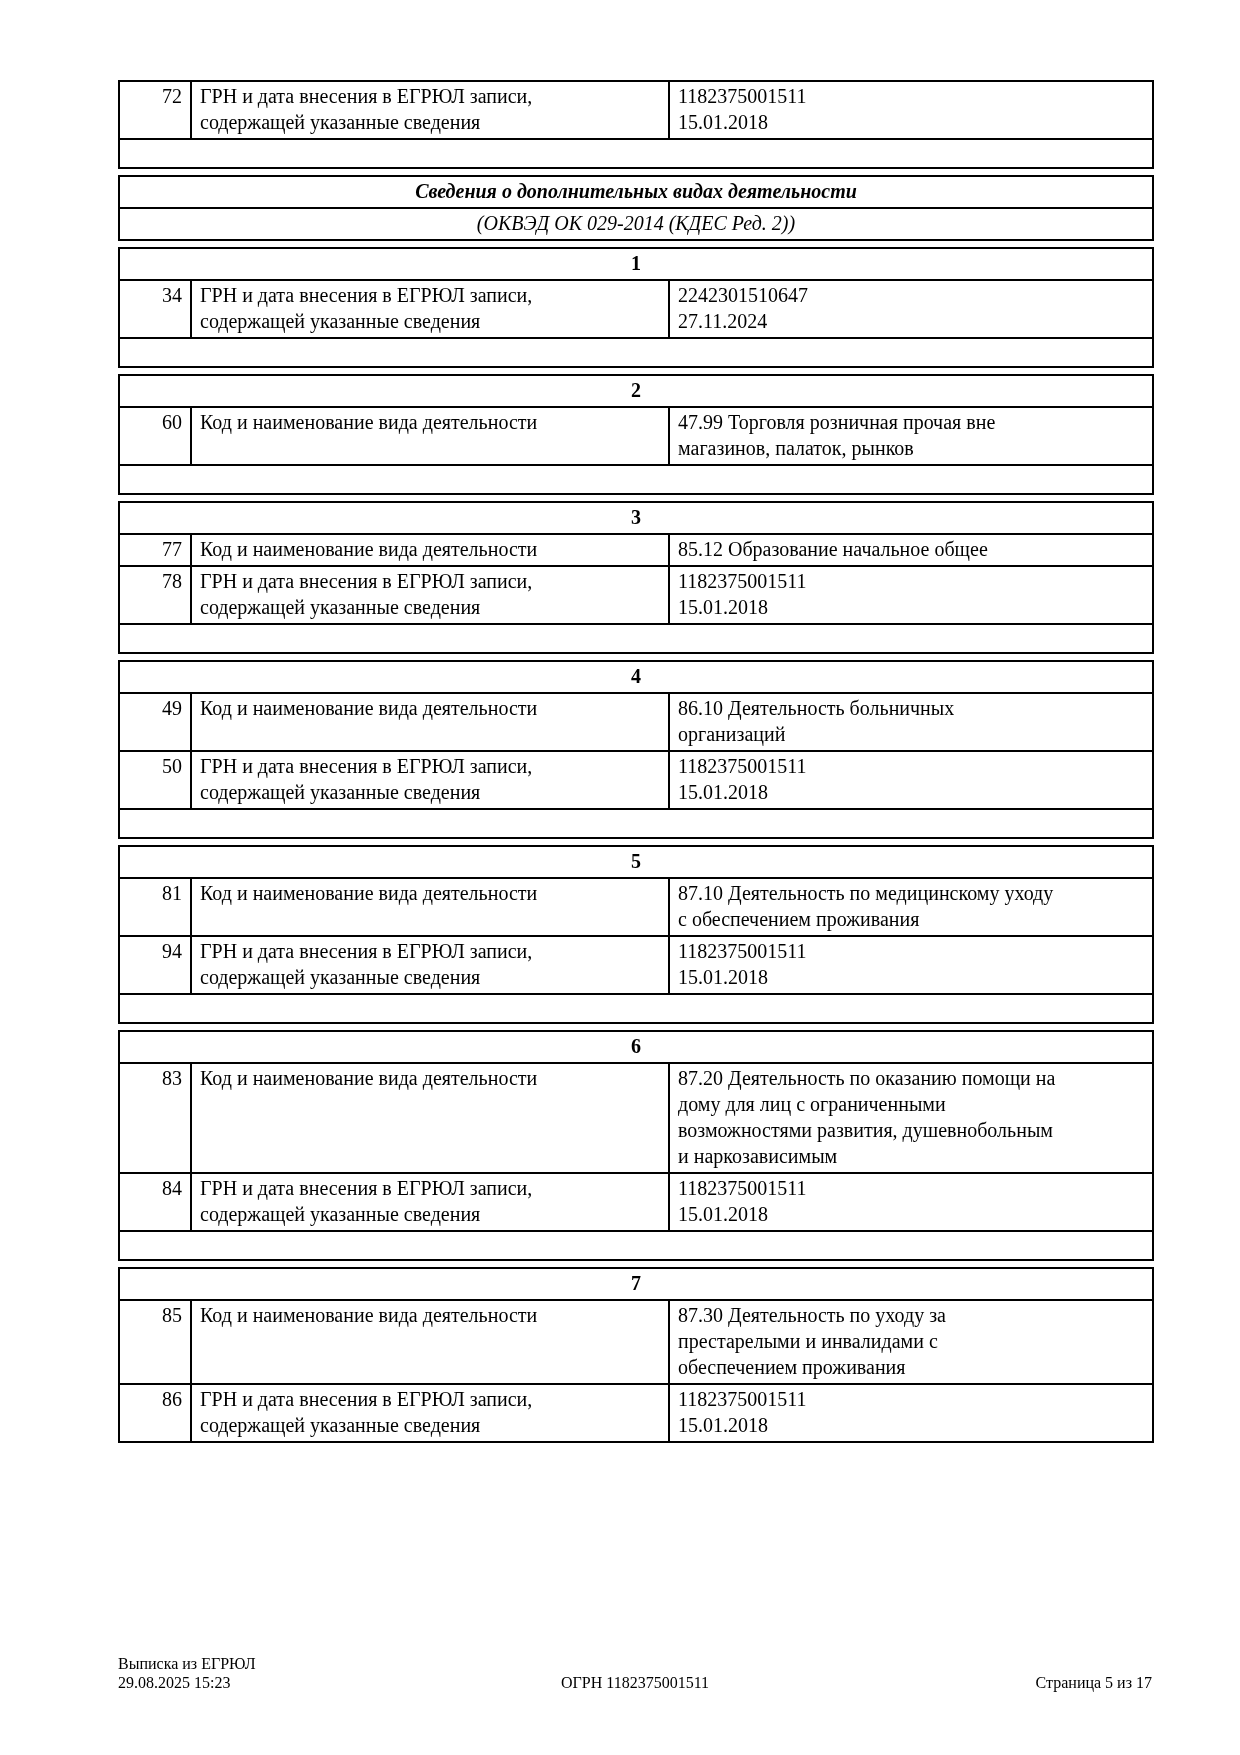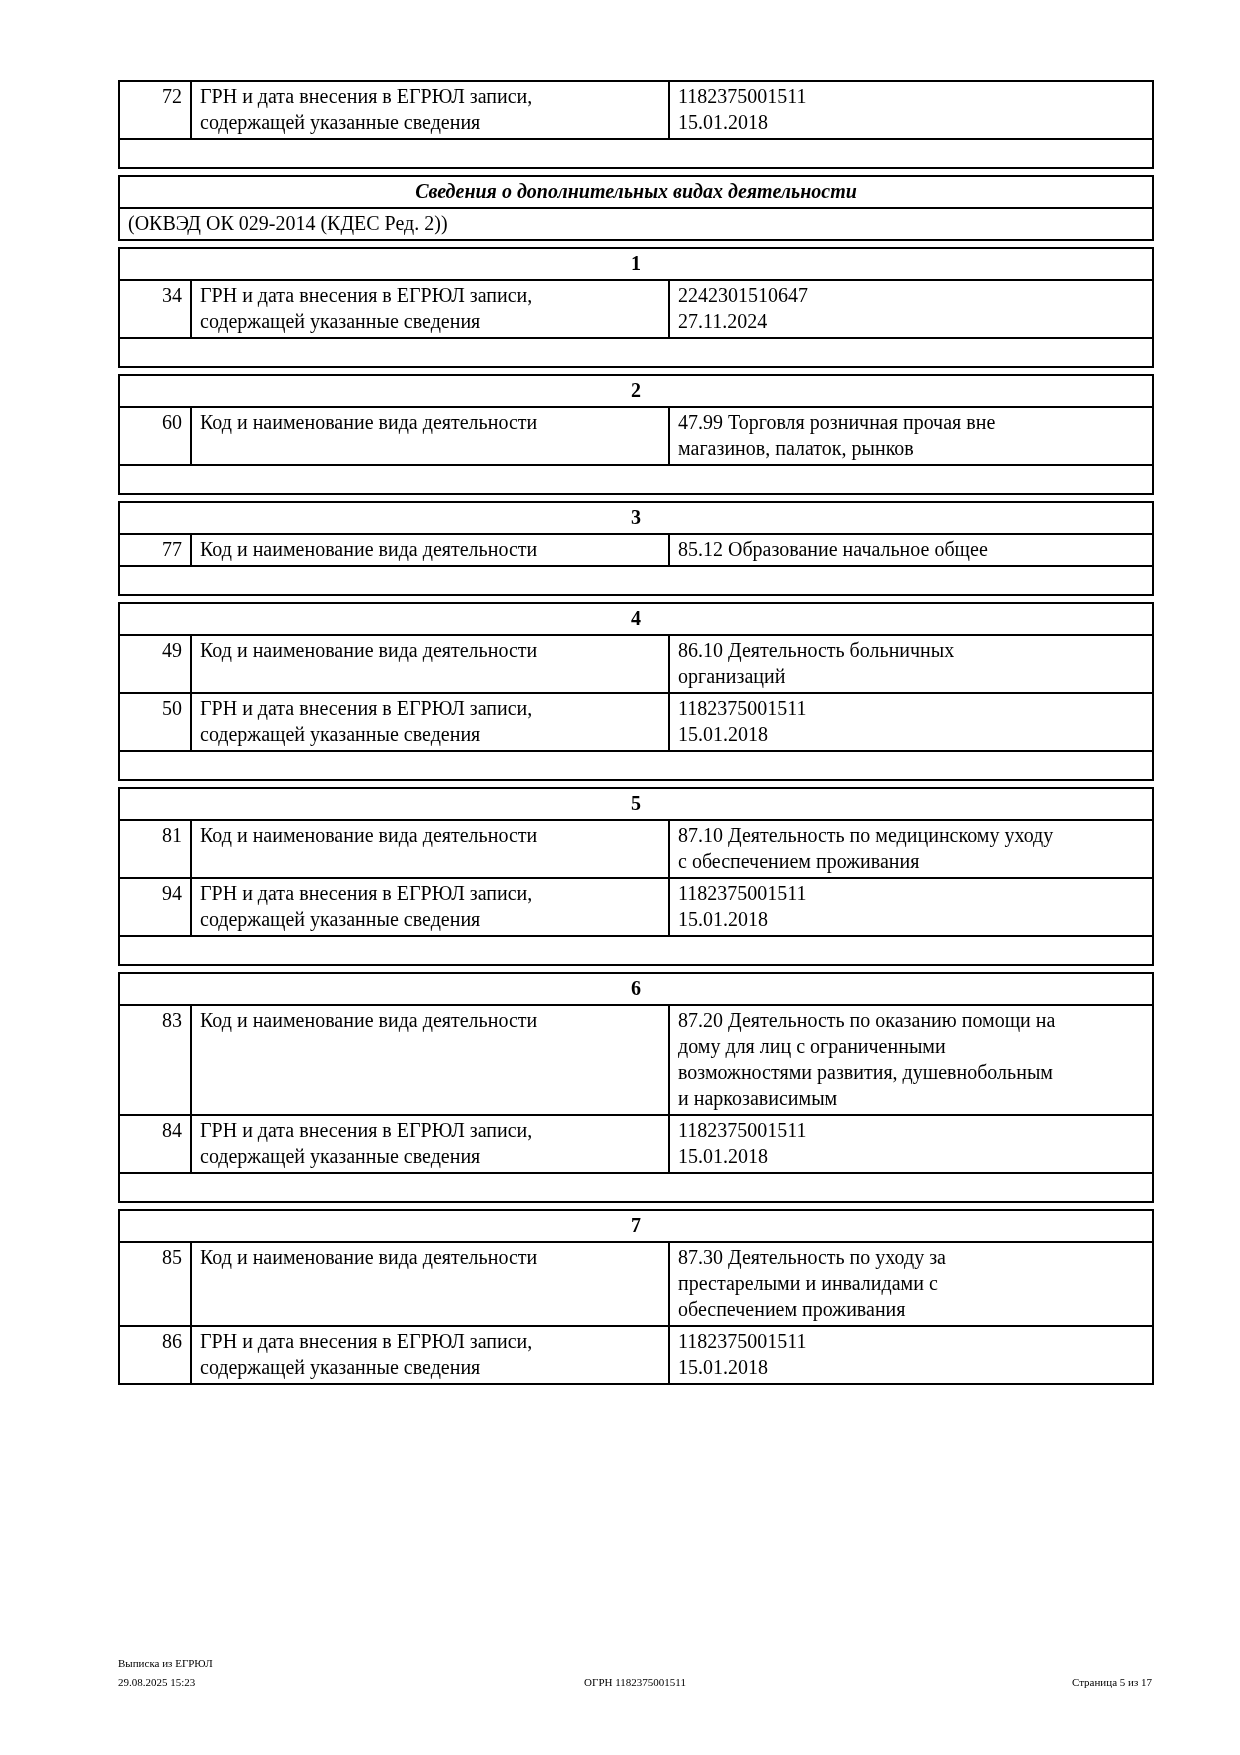--- a/index.html
+++ b/index.html
@@ -33,28 +33,28 @@
     overflow: hidden;
   }
   col.c1 { width: 72px; }
   col.c2 { width: 478px; }
   col.c3 { width: 484px; }
   td.num { text-align: right; }
   td.label, td.value { white-space: pre-line; }
   tr.empty-row td { height: 27px; padding: 0; }
   td.secno { text-align: center; font-weight: bold; }
   td.hdr-title { text-align: center; font-weight: bold; font-style: italic; }
-  td.hdr-sub { text-align: left; }
+  td.hdr-sub { text-align: center; font-style: italic; }
   .footer {
     position: absolute;
     left: 118px;
     top: 1652px;
     width: 1034px;
     height: 40px;
-    font-size: 11px;
+    font-size: 16px;
     line-height: 19px;
   }
   .footer-left { position: absolute; left: 0; bottom: 0; }
   .footer-center { position: absolute; left: 50%; bottom: 0; transform: translateX(-50%); }
   .footer-right { position: absolute; right: 0; bottom: 0; }
 </style>
 </head>
 <body>
 
 <div class="content">
@@ -148,20 +148,27 @@
           <col class="c3">
         </colgroup>
     <tbody>
       <tr>
         <td class="secno" colspan="3">3</td>
       </tr>
       <tr>
         <td class="num">77</td>
         <td class="label">Код и наименование вида деятельности</td>
         <td class="value">85.12 Образование начальное общее</td>
+      </tr>
+      <tr>
+        <td class="num">78</td>
+        <td class="label">ГРН и дата внесения в ЕГРЮЛ записи,
+содержащей указанные сведения</td>
+        <td class="value">1182375001511
+15.01.2018</td>
       </tr>
       <tr class="empty-row">
         <td colspan="3"></td>
       </tr>
     </tbody>
   </table>
 
   <table class="grid">
     <colgroup>
           <col class="c1">

